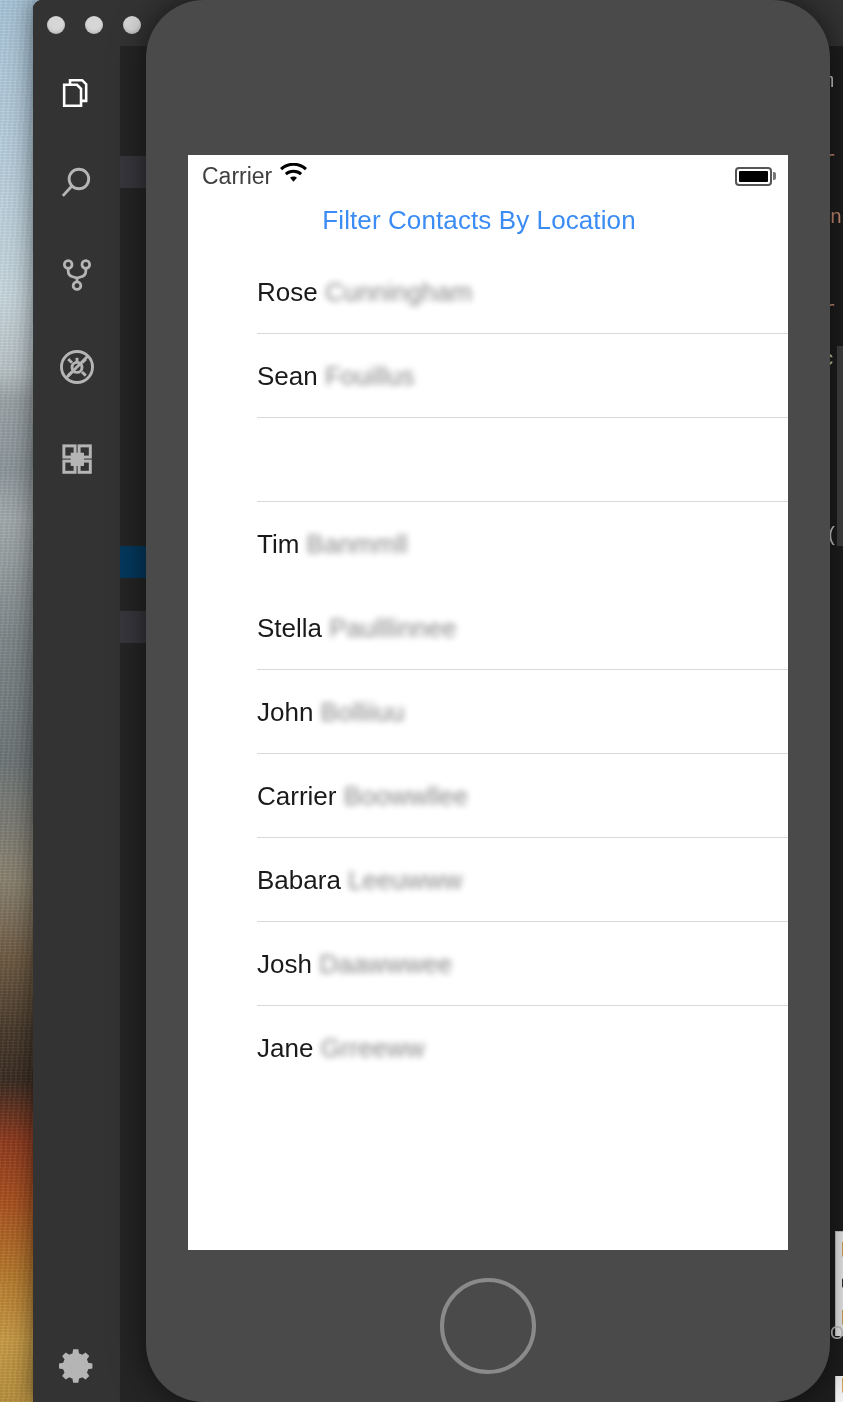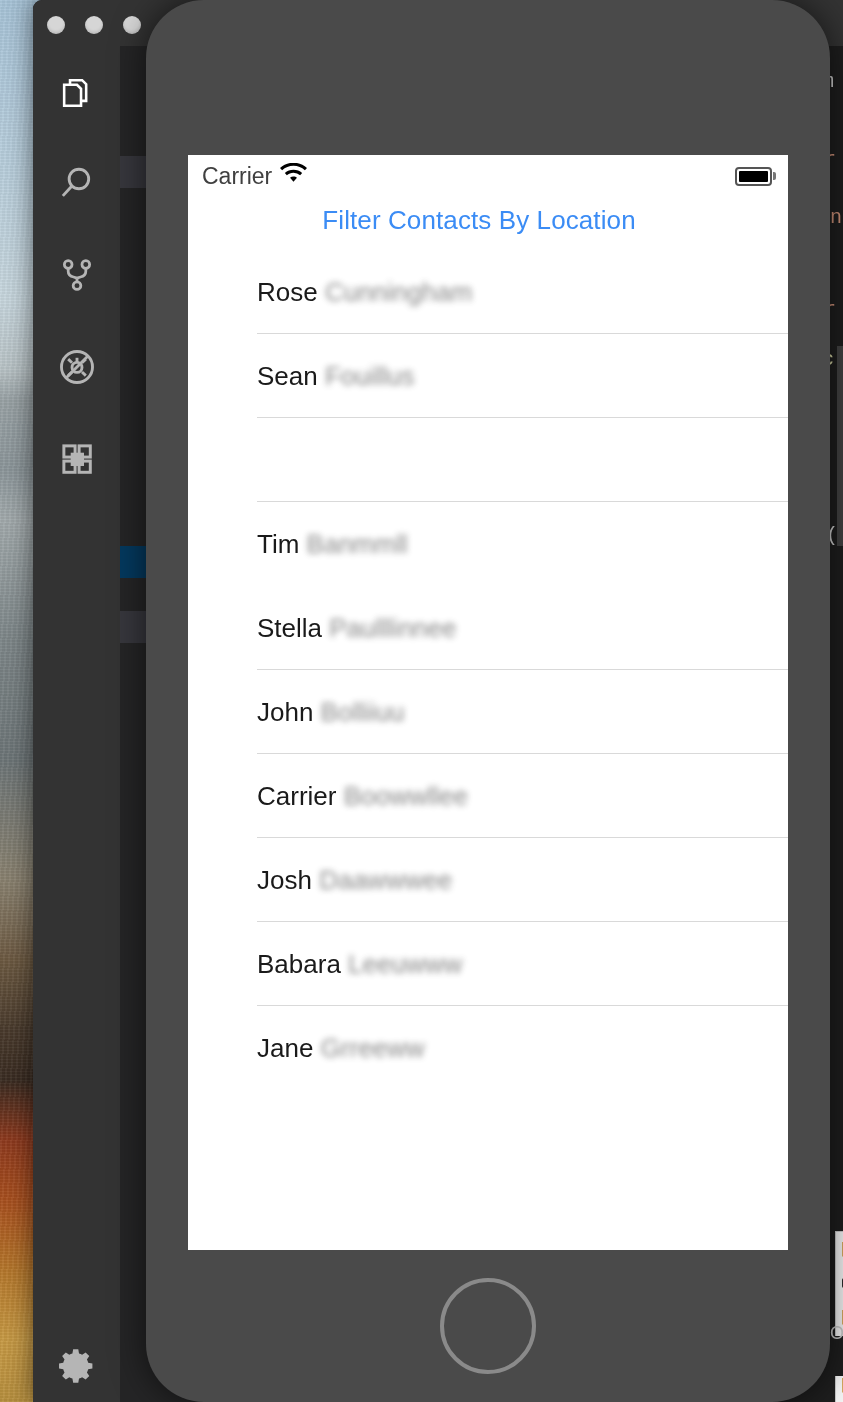--- a/index.html
+++ b/index.html
@@ -368,29 +368,29 @@
           </div>
           <div class="contact-row">
             <div class="name-wrap">
               <span class="name-clear">Carrier </span>
               <span class="name-blur">Boowwllee</span>
             </div>
             <div class="sep"></div>
           </div>
           <div class="contact-row">
             <div class="name-wrap">
+              <span class="name-clear">Babara </span>
+              <span class="name-blur">Leeuwww</span>
+            </div>
+            <div class="sep"></div>
+          </div>
+          <div class="contact-row">
+            <div class="name-wrap">
               <span class="name-clear">Josh </span>
               <span class="name-blur">Daawwwee</span>
-            </div>
-            <div class="sep"></div>
-          </div>
-          <div class="contact-row">
-            <div class="name-wrap">
-              <span class="name-clear">Babara </span>
-              <span class="name-blur">Leeuwww</span>
             </div>
             <div class="sep"></div>
           </div>
           <div class="contact-row nosep">
             <div class="name-wrap">
               <span class="name-clear">Jane </span>
               <span class="name-blur">Grreeww</span>
             </div>
           </div>
         </div>

